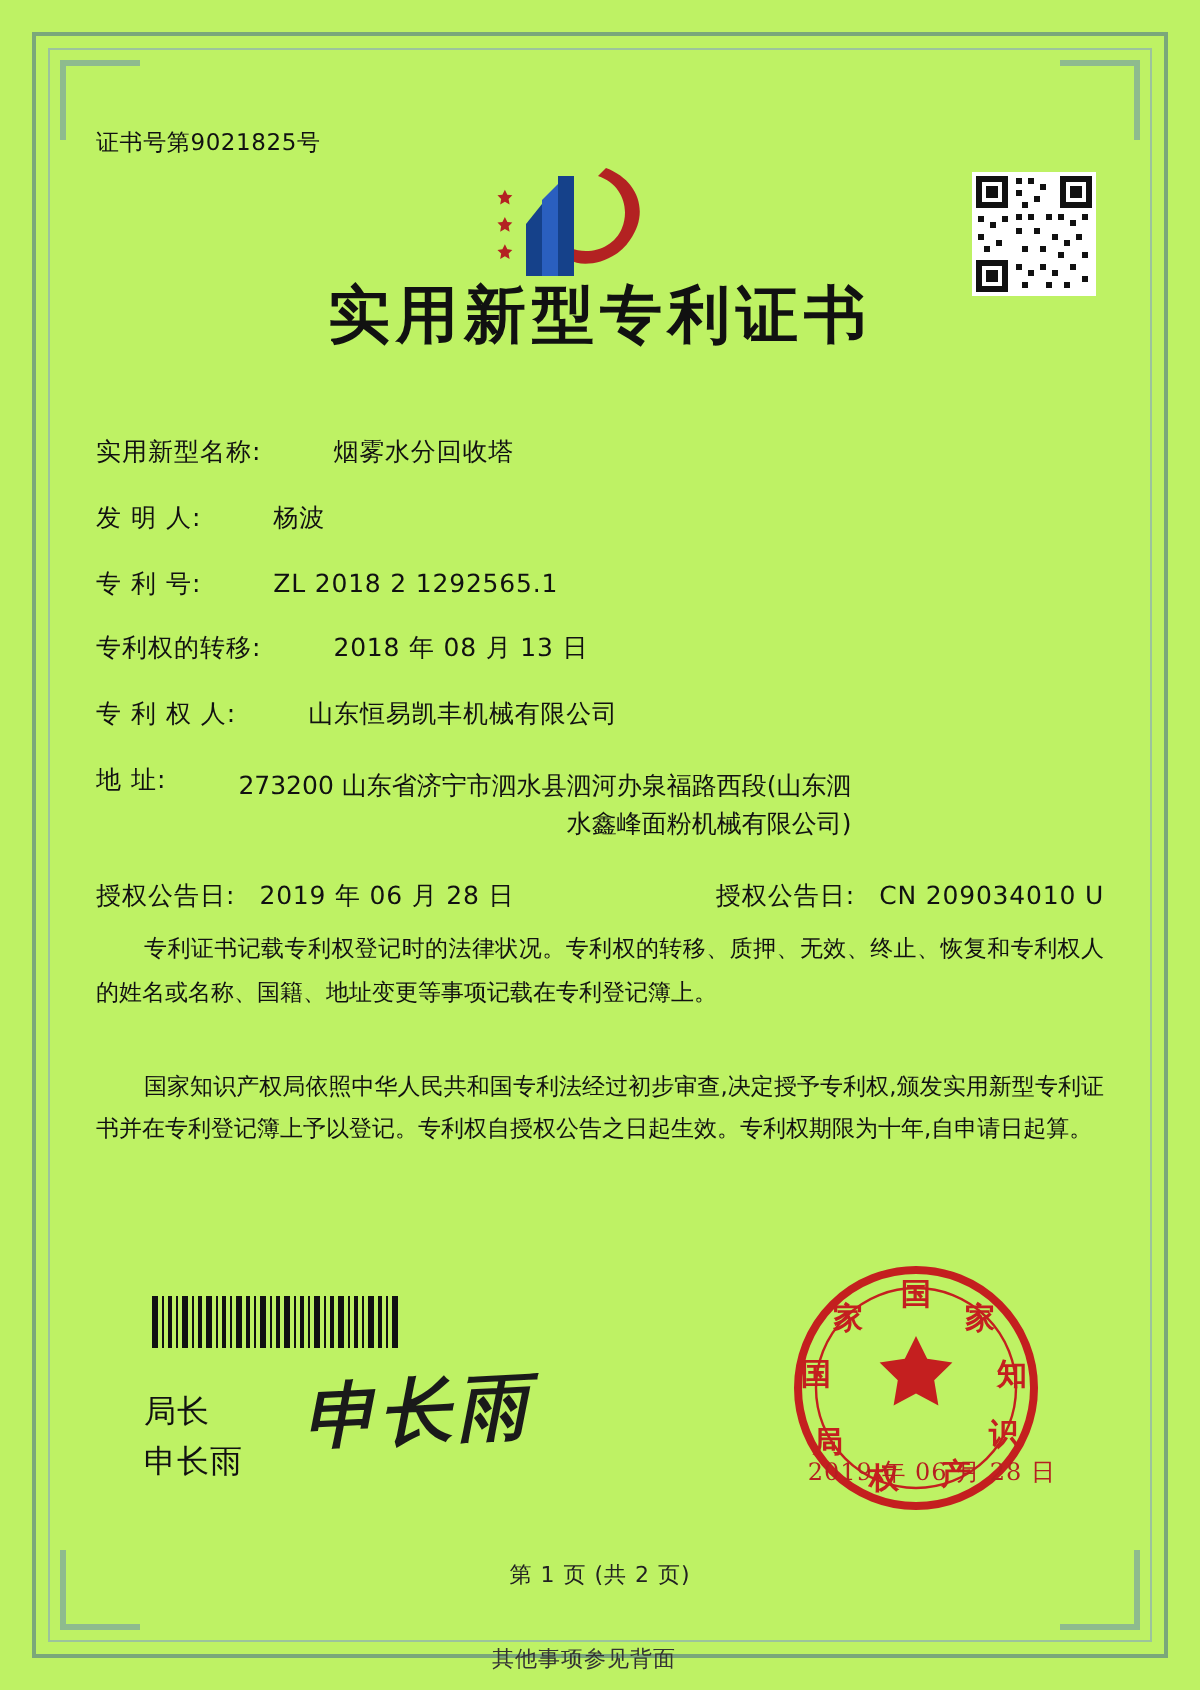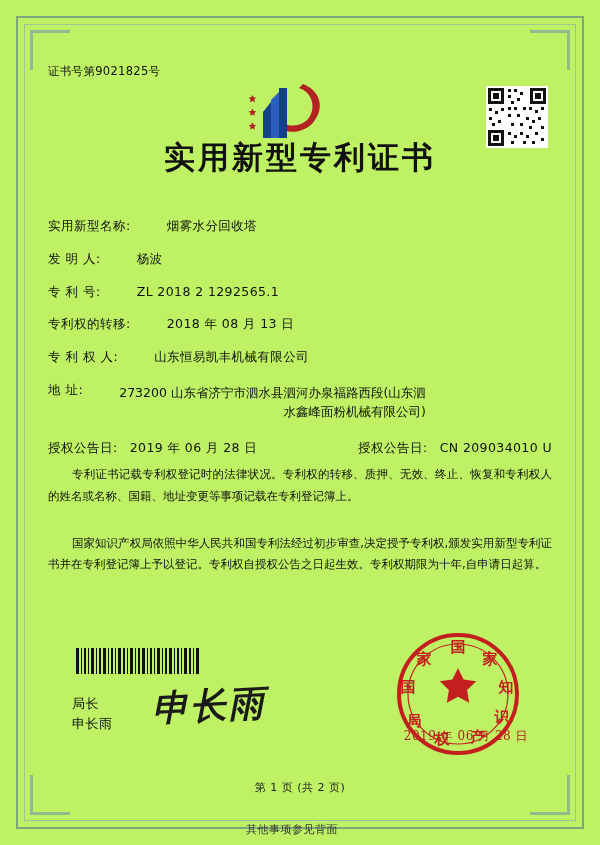--- a/index.html
+++ b/index.html
@@ -132,21 +132,21 @@
     top: 648px;
     width: 124px;
     height: 26px;
   }
 
   
   .sig-label {
     position: absolute;
     left: 72px;
     top: 694px;
-    font-size: 13px;
+    font-size: 16px;
     line-height: 1.55;
     letter-spacing: 0.5px;
     color: #111;
   }
   .sig-script {
     position: absolute;
     left: 152px;
     top: 682px;
     font-size: 36px;
     font-family: "DejaVu Serif", serif;

